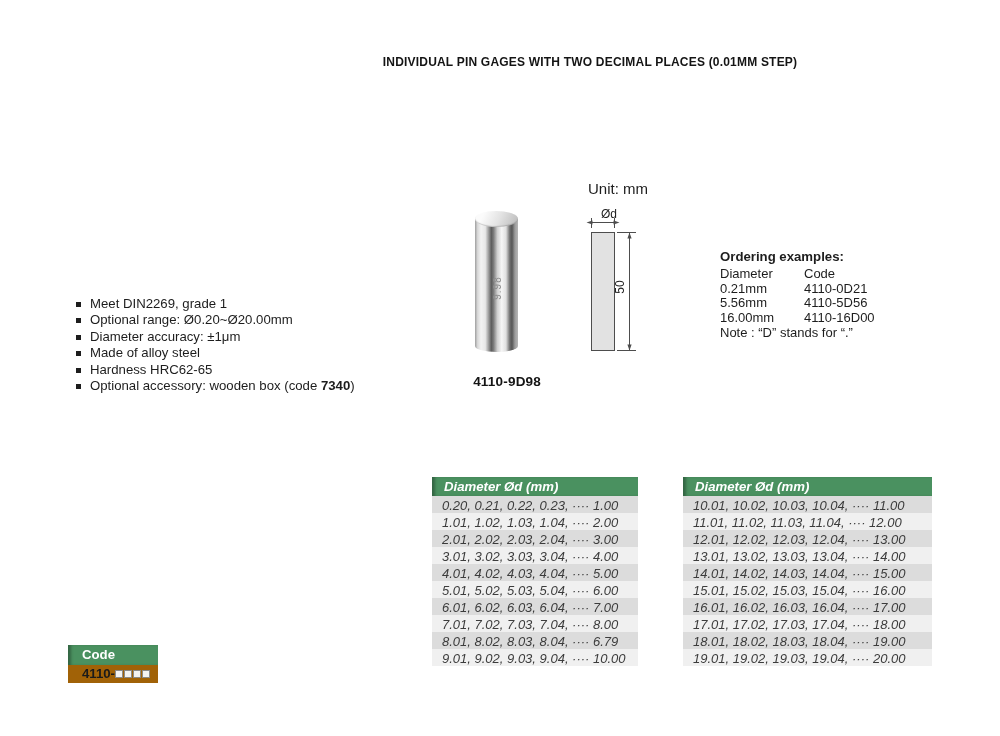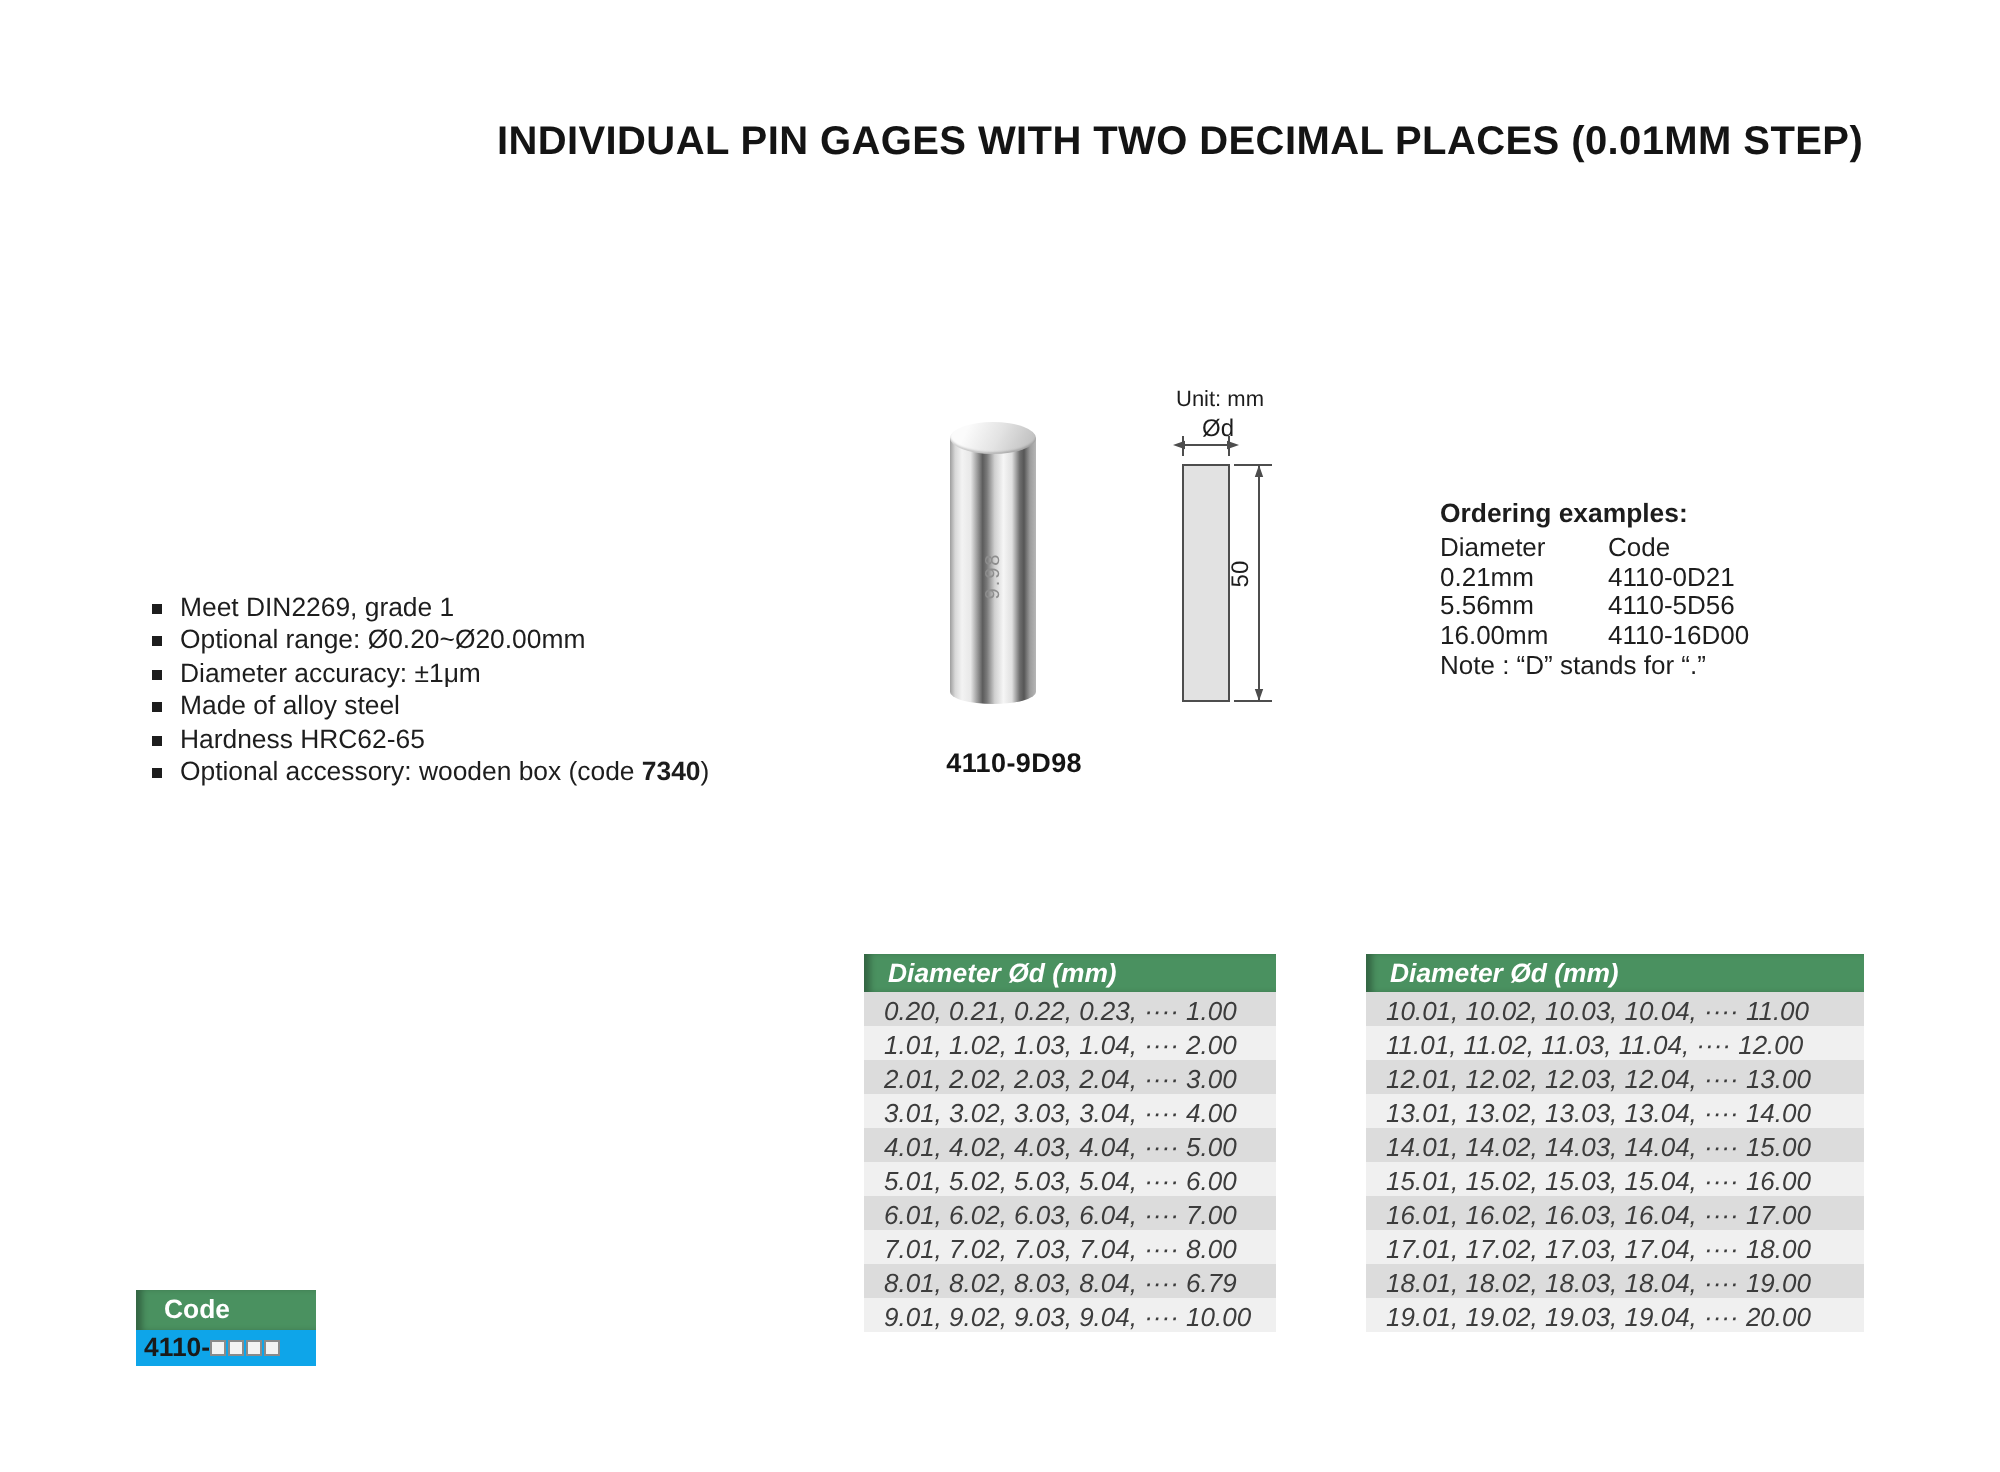--- a/index.html
+++ b/index.html
@@ -6,21 +6,21 @@
   body{
     width:1000px;height:736px;position:relative;overflow:hidden;
     background:#ffffff;
     font-family:"Liberation Sans", sans-serif;
     color:#1d1d1d;
   }
 
   
   .title{
     position:absolute;top:47px;left:190px;width:800px;
-    text-align:center;font-size:20px;font-weight:bold;color:#141414;
+    text-align:center;font-size:12px;font-weight:bold;color:#141414;
     letter-spacing:0.2px;white-space:nowrap;
   }
 
   
   .features{position:absolute;left:76px;top:296px;}
   .feat{display:flex;align-items:flex-start;line-height:16.4px;font-size:13.2px;color:#1d1d1d;white-space:nowrap;}
   .blt{flex:none;width:5px;height:5px;background:#1d1d1d;margin:6px 9px 0 0;}
   .bold{font-weight:bold;}
 
   
@@ -46,21 +46,21 @@
     transform:translate(-50%,-50%) rotate(-90deg);
     font-size:10px;letter-spacing:1px;color:#8d8d8d;
   }
   .pin-caption{
     position:absolute;left:441px;top:374px;width:100px;
     text-align:right;font-size:13.5px;font-weight:bold;color:#141414;
     letter-spacing:0.2px;
   }
 
   
-  .unit-label{position:absolute;left:588px;top:194px;font-size:11px;color:#1d1d1d;white-space:nowrap;}
+  .unit-label{position:absolute;left:588px;top:180px;font-size:15px;color:#1d1d1d;white-space:nowrap;}
   .dia-label{position:absolute;left:594px;top:207px;width:30px;text-align:center;font-size:12px;color:#1d1d1d;}
   .len-label{
     position:absolute;left:610px;top:280px;width:20px;height:14px;
     text-align:center;font-size:12px;color:#1d1d1d;
     transform:rotate(-90deg);
   }
   .dim-svg{position:absolute;left:585px;top:205px;}
 
   
   .ordering{position:absolute;left:720px;top:250px;font-size:13px;line-height:14.8px;}
@@ -83,22 +83,22 @@
     height:17px;line-height:19px;font-size:13px;color:#3c3c3c;
     padding-left:10px;white-space:nowrap;
   }
   .dtable .row:nth-child(even){background:#dcdcdc;}
   .dtable .row:nth-child(odd){background:#f0f0f0;}
 
   
   .codebox{position:absolute;left:68px;top:645px;width:90px;}
   .codebox .hd{height:20px;line-height:20px;padding-left:14px;}
   .codebox .row{
-    height:18px;line-height:18px;background:#0ea5e9;
-    padding-left:4px;font-size:13.2px;color:#1a1a1a;white-space:nowrap;
+    height:18px;line-height:18px;background:#a16207;
+    padding-left:14px;font-size:13.2px;color:#1a1a1a;white-space:nowrap;
   }
   .cb-prefix{font-weight:bold;}
   .sq{
     display:inline-block;width:6px;height:6px;
     border:1px solid #8a8a8a;background:#f3f3f3;margin-right:1px;
   }
 </style>
 </head>
 <body>
 

